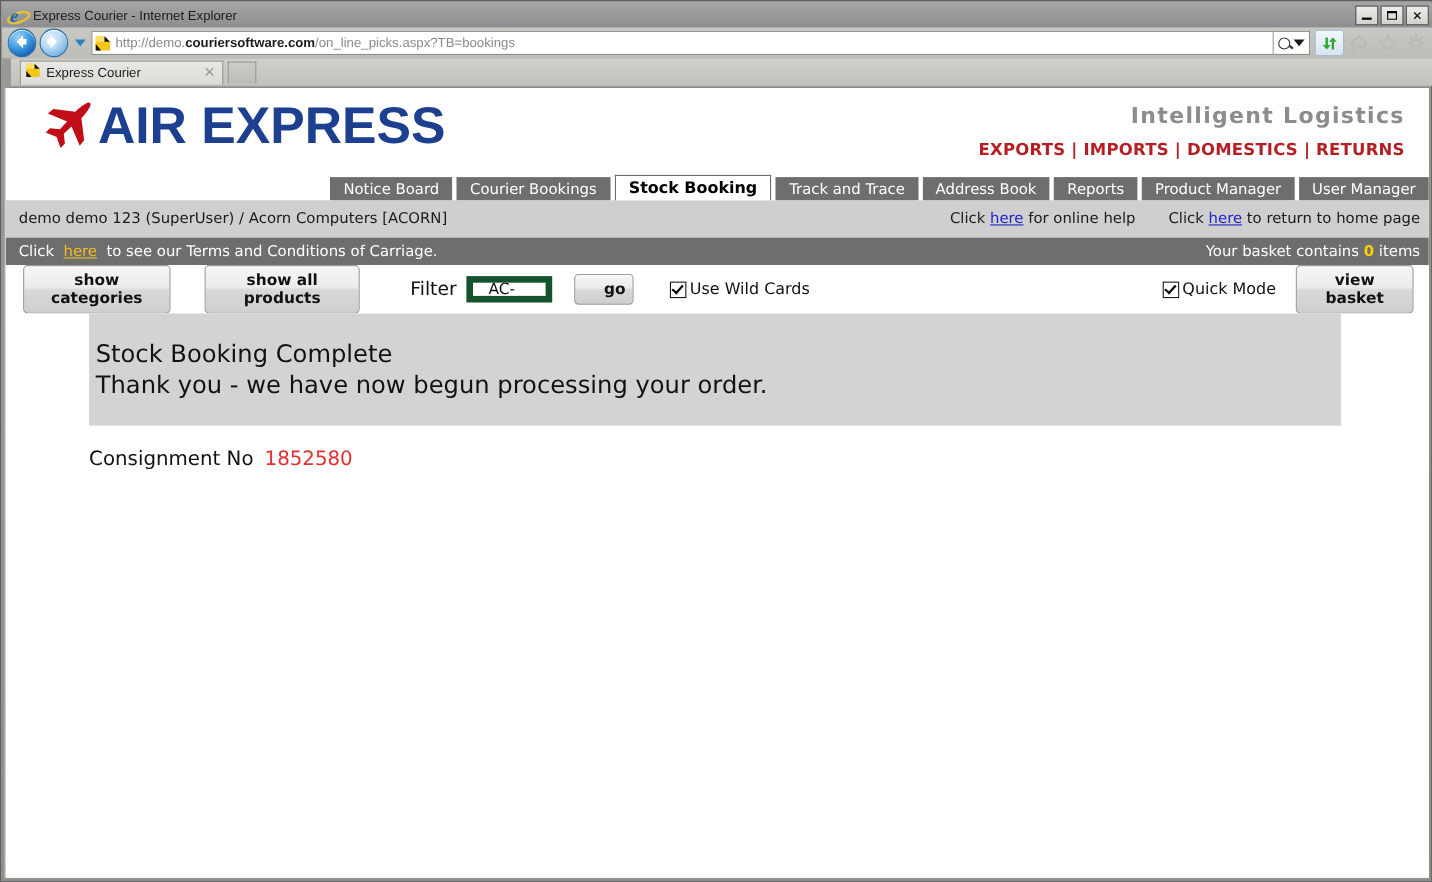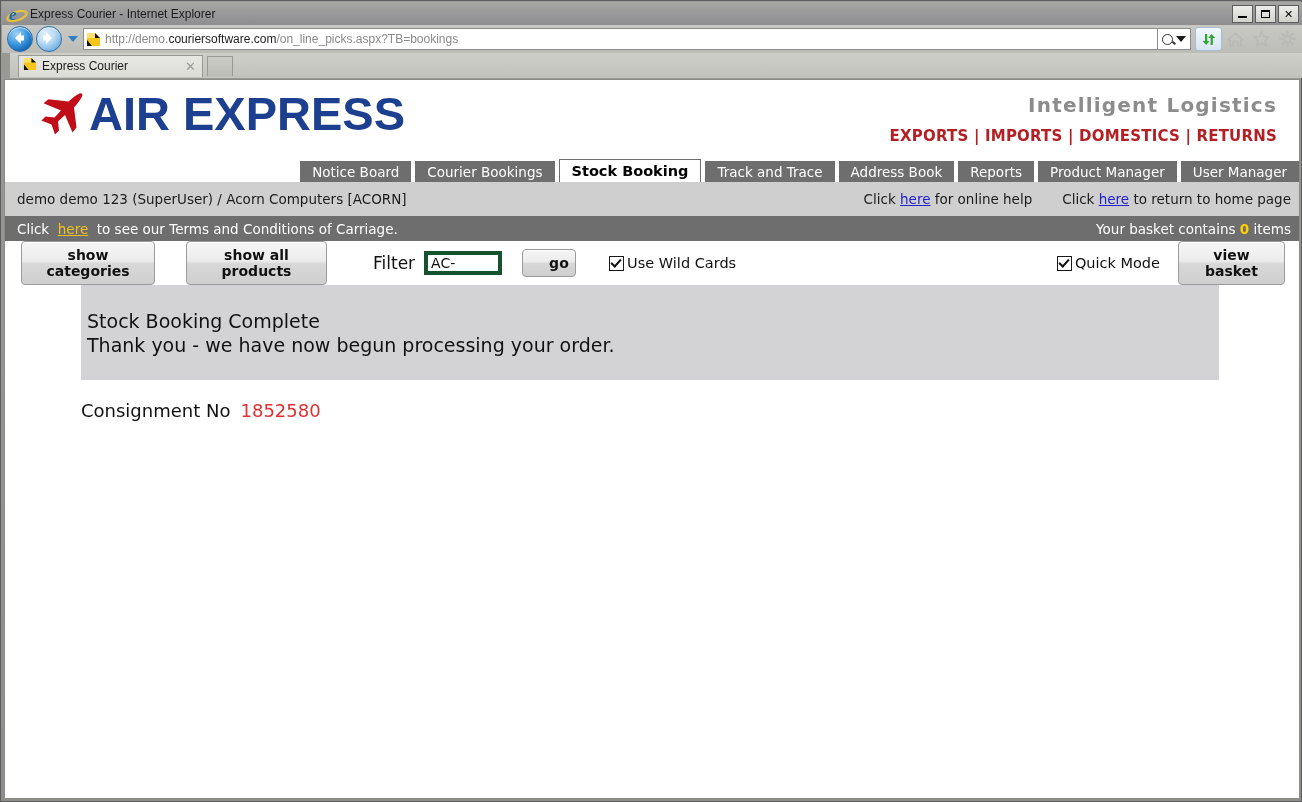--- a/index.html
+++ b/index.html
@@ -120,21 +120,21 @@
     flex: none;
     position: relative;
   }
   .addr-url {
     font-size: 12px;
     color: #8a8a8a;
     white-space: nowrap;
     overflow: hidden;
     font-family: "Liberation Sans", sans-serif;
   }
-  .addr-url b { color: #1d1d1d; font-weight: normal; }
+  .addr-url b { color: #1d1d1d; font-weight: bold; }
   .addr-right {
     display: flex; align-items: center; flex: none;
     margin-right: 2px;
   }
   .search-mini {
     width: 32px; height: 20px;
     border: 1px solid #8d8d89;
     border-left: none;
     background: #fff;
     display: flex;
@@ -375,24 +375,24 @@
   .filter-label {
     font-size: 17px;
     color: #111;
     margin-left: 46px;
     margin-right: 9px;
     font-family: "DejaVu Sans", sans-serif;
   }
   .filter-input {
     width: 78px;
     height: 24px;
-    border: 4px solid #14532d;
+    border: 6px solid #14532d;
     background: #fff;
     font-size: 14px;
-    padding: 0 3px;
+    padding: 0 14px;
     font-family: "DejaVu Sans", sans-serif;
     color: #111;
     box-sizing: border-box;
   }
   .chk-wrap {
     display: flex;
     align-items: center;
     font-size: 14.5px;
     color: #111;
     font-family: "DejaVu Sans", sans-serif;
@@ -422,21 +422,21 @@
     background: #fff;
     padding-left: 76px;
   }
   .msg-panel {
     width: 1138px;
     background: #d3d3d6;
     padding: 24px 0 22px 0;
     box-sizing: border-box;
   }
   .msg-line {
-    font-size: 19px;
+    font-size: 22px;
     color: #111;
     padding-left: 6px;
     line-height: 1.28;
     font-family: "DejaVu Sans", sans-serif;
   }
   .consignment {
     margin-top: 20px;
     font-size: 18px;
     color: #111;
     font-family: "DejaVu Sans", sans-serif;

